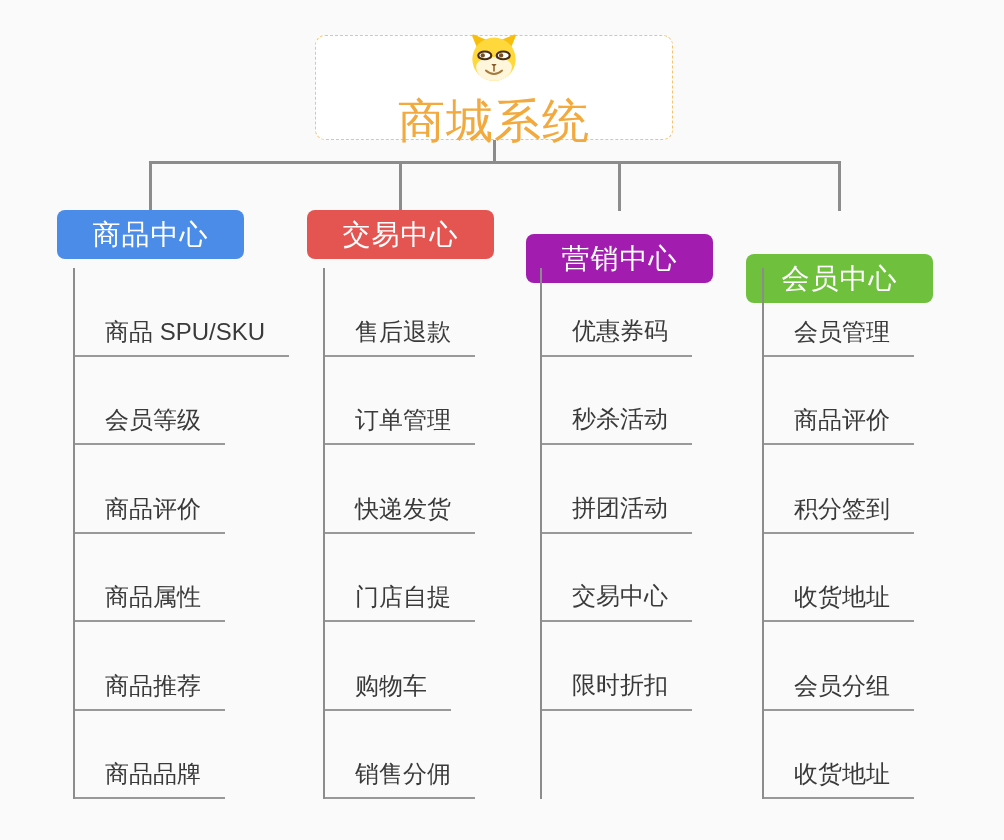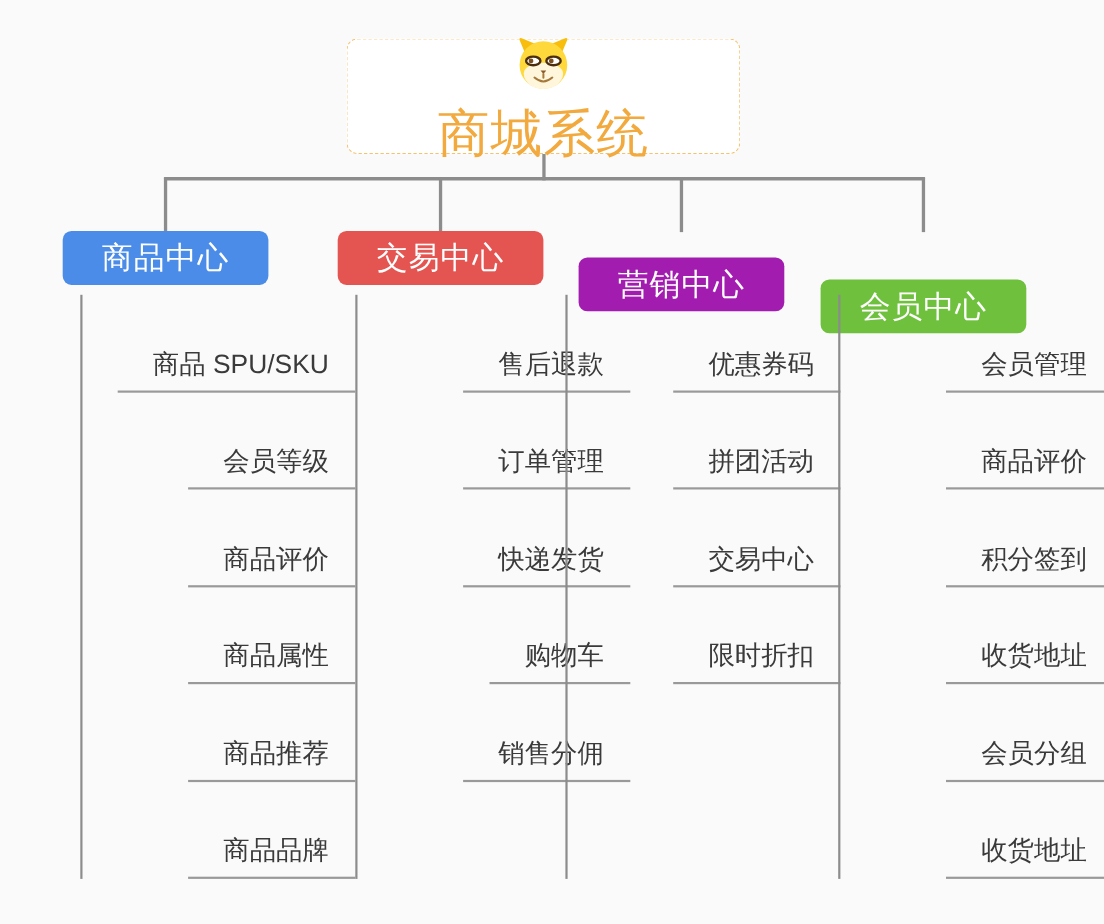--- a/index.html
+++ b/index.html
@@ -52,27 +52,27 @@
   }
   #branch-0 { left:57px; }
   #branch-1 { left:307px; }
   #branch-2 { left:526px; }
   #branch-3 { left:746px;margin-top:44px; }
 
   
   .col { position:absolute; top:268px; width:250px; }
   #col-0 { left:73px; }
   #col-1 { left:323px; }
-  #col-2 { left:514px; }
+  #col-2 { left:540px;font-family:Liberation Serif, serif; }
   #col-3 { left:762px; }
   .trunk {
     position:absolute; left:0; top:0; width:2px; height:531px;
     background:#8C8C8C;
   }
-  .leaf { height:88.5px; display:flex; align-items:flex-end;justify-content:flex-end; }
+  .leaf { height:88.5px; display:flex; align-items:flex-end; }
   .leaf-label {
     display:inline-block;
     padding:0 24px 9px 32px;
     border-bottom:2px solid #999999;
     font-size:24px; line-height:1.15; color:#3A3A3A;
     white-space:nowrap; cursor:default;
   }
 </style>
 </head>
 <body>
@@ -138,33 +138,39 @@
     <div class="leaf">
         <span class="leaf-label">售后退款</span>
       </div>
     <div class="leaf">
         <span class="leaf-label">订单管理</span>
       </div>
     <div class="leaf">
         <span class="leaf-label">快递发货</span>
       </div>
     <div class="leaf">
+        <span class="leaf-label">门店自提</span>
+      </div>
+    <div class="leaf">
         <span class="leaf-label">购物车</span>
       </div>
     <div class="leaf">
         <span class="leaf-label">销售分佣</span>
       </div>
   </div>
 
   <div class="col" id="col-2">
     <div class="trunk"></div>
     <div class="leaf">
         <span class="leaf-label">优惠券码</span>
       </div>
     <div class="leaf">
+        <span class="leaf-label">秒杀活动</span>
+      </div>
+    <div class="leaf">
         <span class="leaf-label">拼团活动</span>
       </div>
     <div class="leaf">
         <span class="leaf-label">交易中心</span>
       </div>
     <div class="leaf">
         <span class="leaf-label">限时折扣</span>
       </div>
   </div>
 

